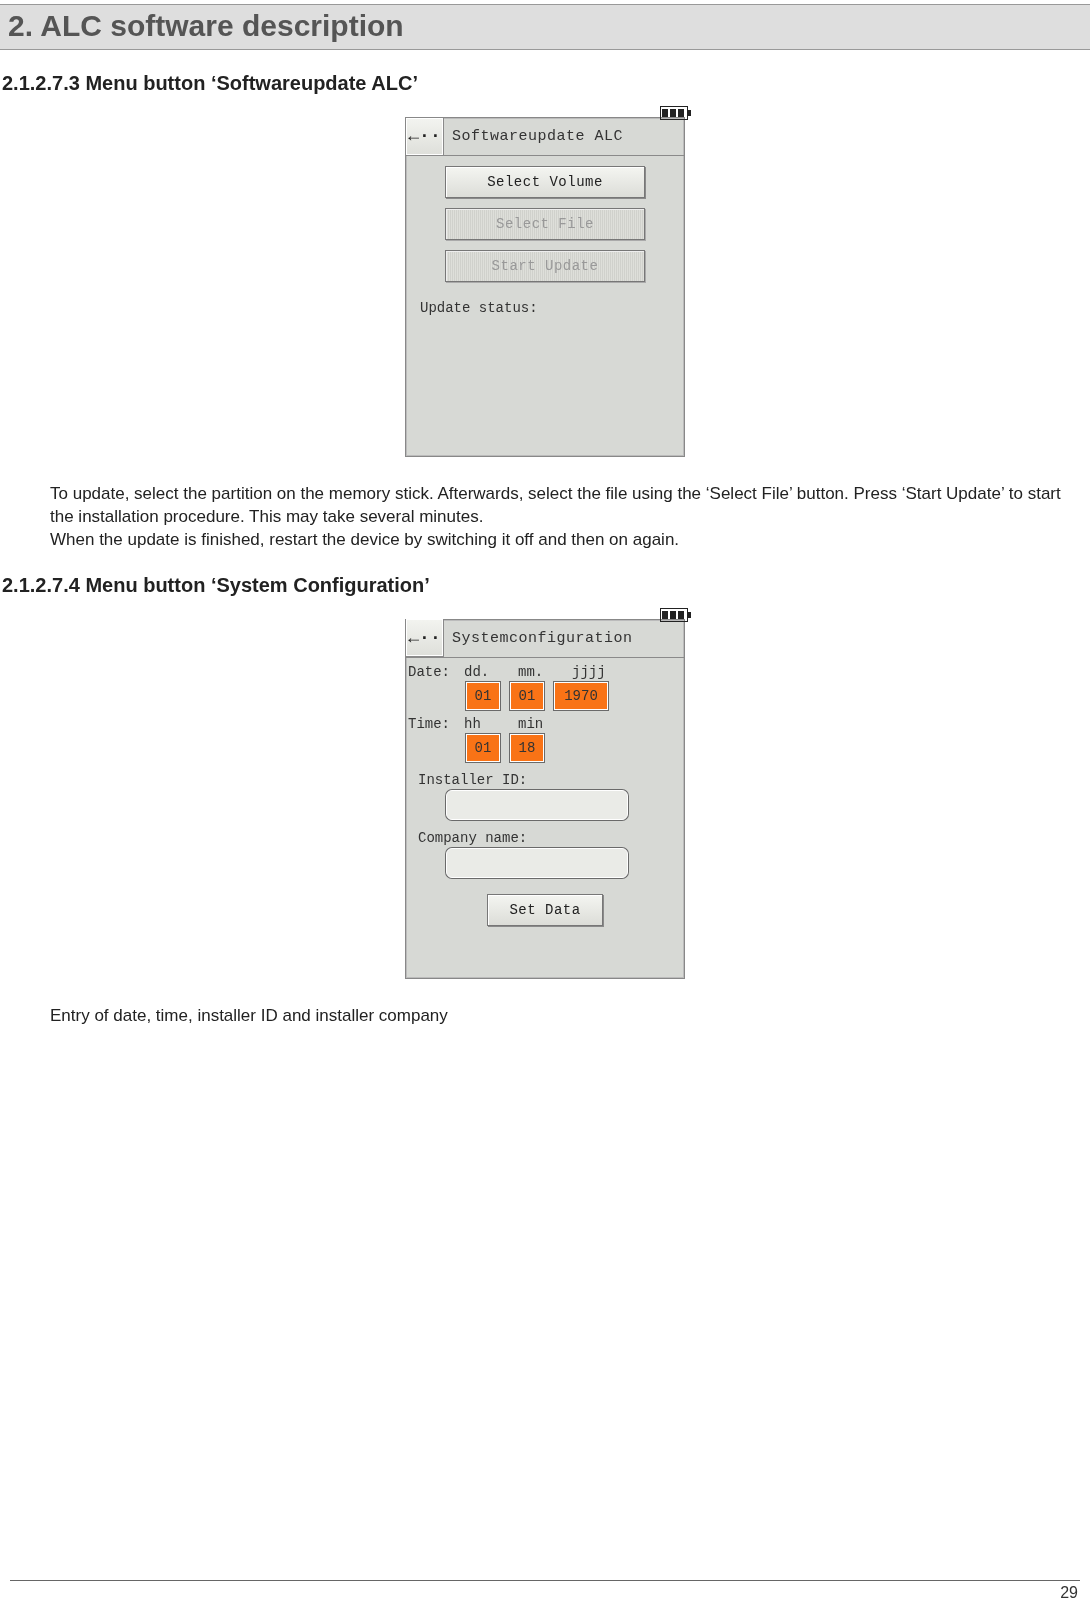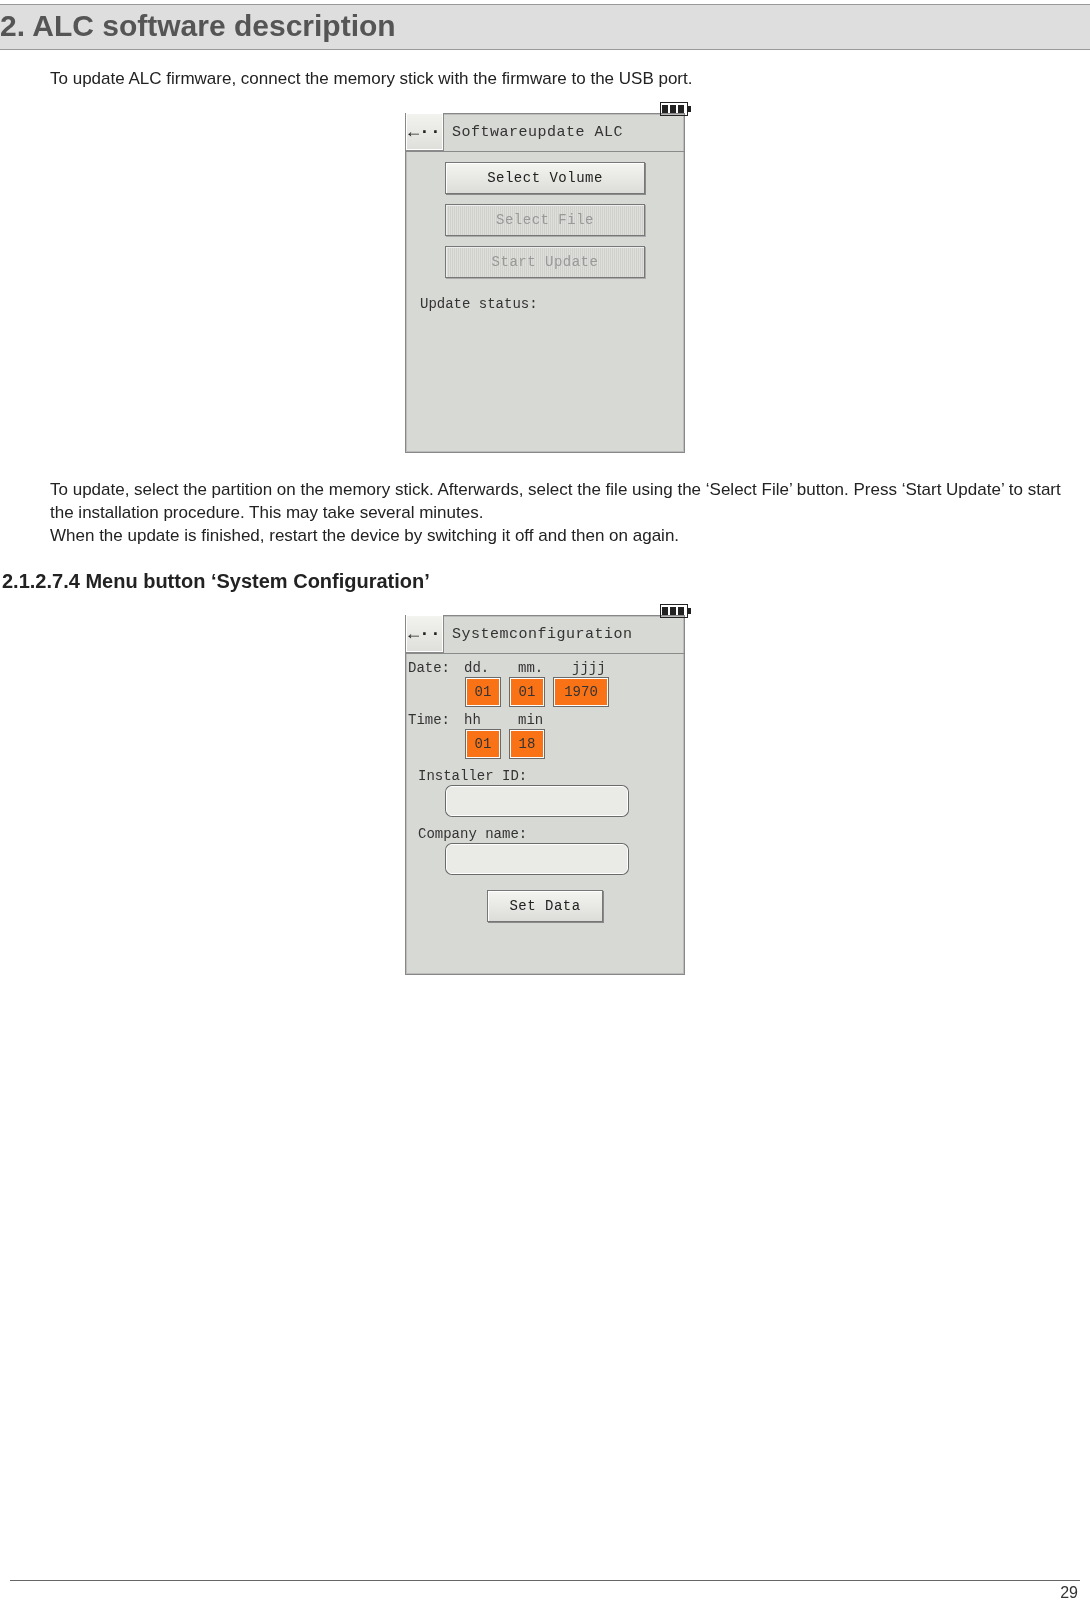--- a/index.html
+++ b/index.html
@@ -13,21 +13,21 @@
     width: 1090px;
     min-height: 1617px;
     box-sizing: border-box;
     padding: 0 0 0 0;
     position: relative;
   }
   .title-bar {
     background: #dedede;
     border-top: 1px solid #999;
     border-bottom: 1px solid #999;
-    padding: 4px 8px 6px 0;
+    padding: 4px 8px 6px 8px;
     margin: 4px 0 18px 0;
   }
   .title-bar h1 {
     margin: 0;
     font-size: 30px;
     font-weight: bold;
     color: #555;
   }
   h2.sub {
     font-size: 20px;
@@ -206,21 +206,21 @@
 </style>
 </head>
 <body>
 
 <div class="page">
 
   <div class="title-bar">
     <h1>2. ALC software description</h1>
   </div>
 
-  <p class="body-text">To update ALC firmware, connect the memory stick with the firmware to the USB port.</p>
+  <h2 class="sub">2.1.2.7.3 Menu button ‘Softwareupdate ALC’</h2>
 
   <div class="device-wrap">
     <div class="device">
       <div class="battery">
           <i></i>
           <i></i>
           <i></i>
         </div>
       <div class="topbar">
         <div class="back-btn">
@@ -299,16 +299,17 @@
 
       <div class="plain-label">Company name:</div>
       <div class="longbox"></div>
 
       <div class="btn3d med enabled" style="margin-top:16px">
         <span>Set Data</span>
       </div>
     </div>
   </div>
 
+  <p class="body-text">Entry of date, time, installer ID and installer company</p>
 
   <div class="footer-line"></div>
   <div class="page-num">29</div>
 </div>
 
 </body></html>

